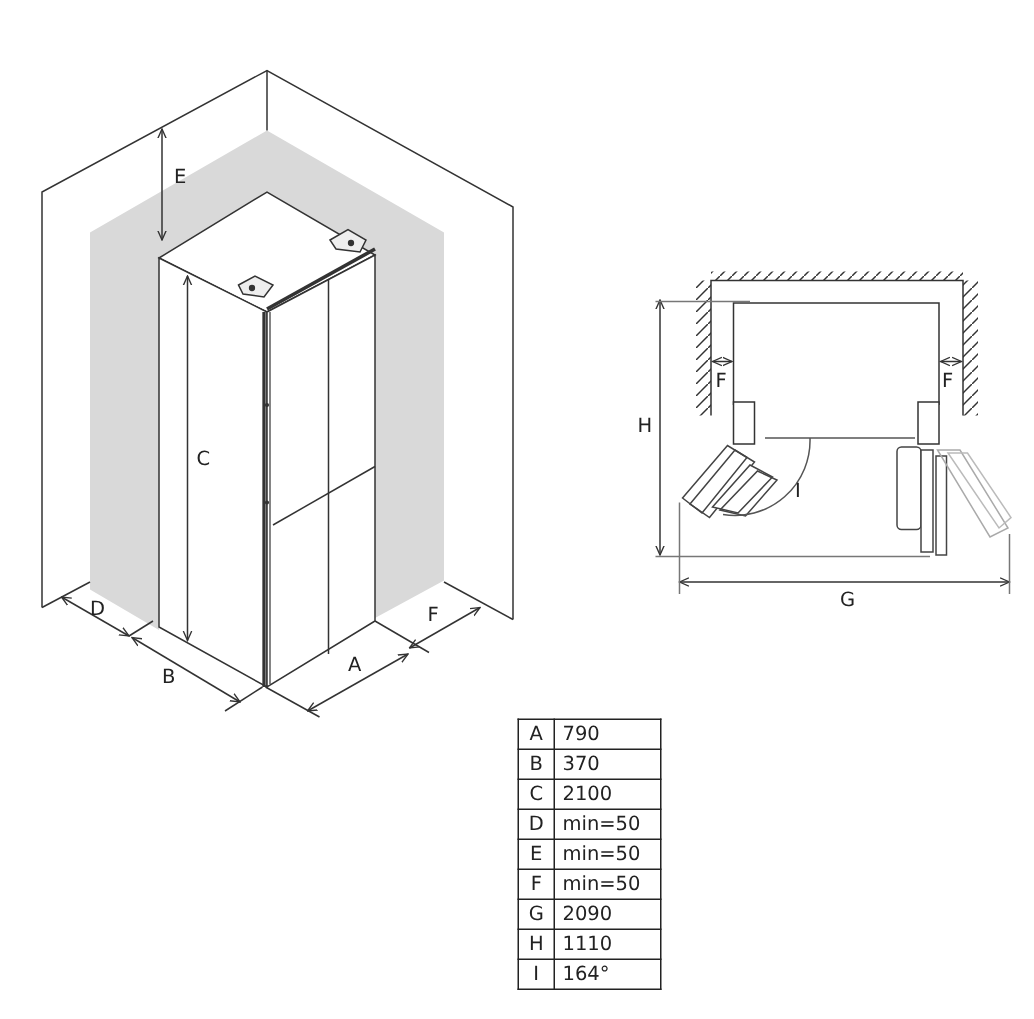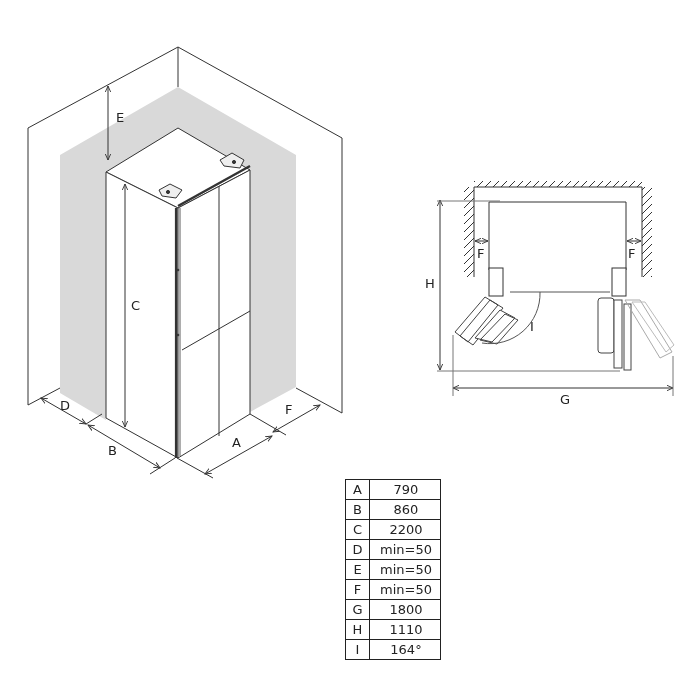--- a/index.html
+++ b/index.html
@@ -7,21 +7,21 @@
            font-family: "Liberation Sans", "DejaVu Sans", sans-serif; }
     #canvas { position: absolute; left: 0; top: 0; width: 689px; height: 679px; }
     .lbl { font-family: "DejaVu Sans", "Liberation Sans", sans-serif; font-size: 13px; fill: #222; }
     #dim-table {
       position: absolute; left: 345px; top: 479px;
       border-collapse: collapse; border: 1.5px solid #222;
       font-family: "DejaVu Sans", "Liberation Sans", sans-serif; font-size: 13px; color: #222;
     }
     #dim-table td { border: 1px solid #222; height: 19px; padding: 0 3px; line-height: 19px; }
     #dim-table td.key { width: 17px; text-align: center; }
-    #dim-table td.val { width: 62px; text-align: center; padding-left: 5px; }
+    #dim-table td.val { width: 62px; text-align: left; padding-left: 5px; }
   </style>
 </head>
 <body>
 
 <svg id="canvas" viewBox="0 0 689 679" xmlns="http://www.w3.org/2000/svg">
   <defs>
     <marker id="arr" viewBox="0 0 10 10" refX="9" refY="5" markerWidth="7" markerHeight="7" orient="auto-start-reverse">
       <path d="M0,1 L9,5 L0,9" fill="none" stroke="#333" stroke-width="1.3"></path>
     </marker>
     <pattern id="hatch" width="8" height="8" patternUnits="userSpaceOnUse">
@@ -160,41 +160,41 @@
 </svg>
 
 <table id="dim-table">
   <tbody id="dim-body">
     <tr>
         <td class="key">A</td>
         <td class="val">790</td>
       </tr>
     <tr>
         <td class="key">B</td>
-        <td class="val">860</td>
+        <td class="val">370</td>
       </tr>
     <tr>
         <td class="key">C</td>
-        <td class="val">2200</td>
+        <td class="val">2100</td>
       </tr>
     <tr>
         <td class="key">D</td>
         <td class="val">min=50</td>
       </tr>
     <tr>
         <td class="key">E</td>
         <td class="val">min=50</td>
       </tr>
     <tr>
         <td class="key">F</td>
         <td class="val">min=50</td>
       </tr>
     <tr>
         <td class="key">G</td>
-        <td class="val">1800</td>
+        <td class="val">2090</td>
       </tr>
     <tr>
         <td class="key">H</td>
         <td class="val">1110</td>
       </tr>
     <tr>
         <td class="key">I</td>
         <td class="val">164°</td>
       </tr>
   </tbody>

